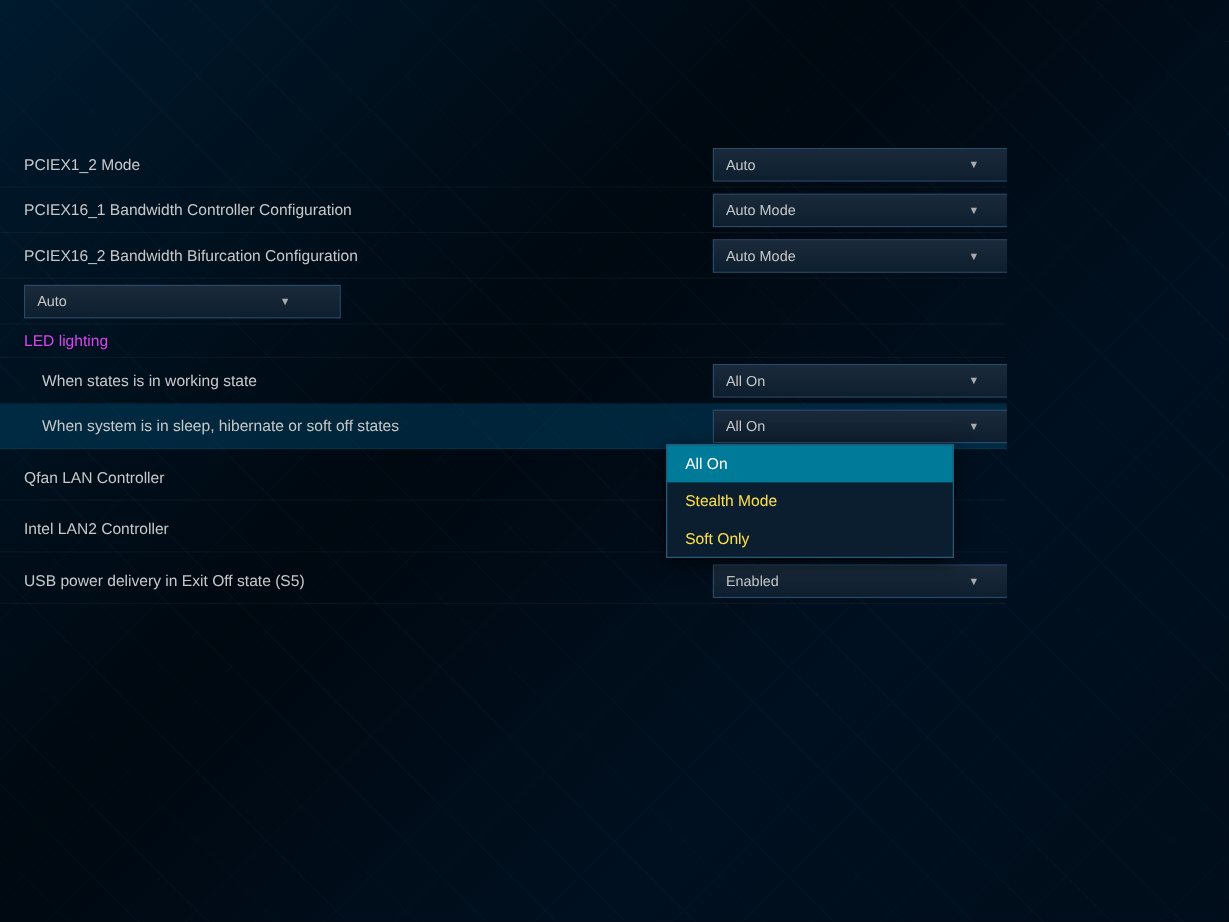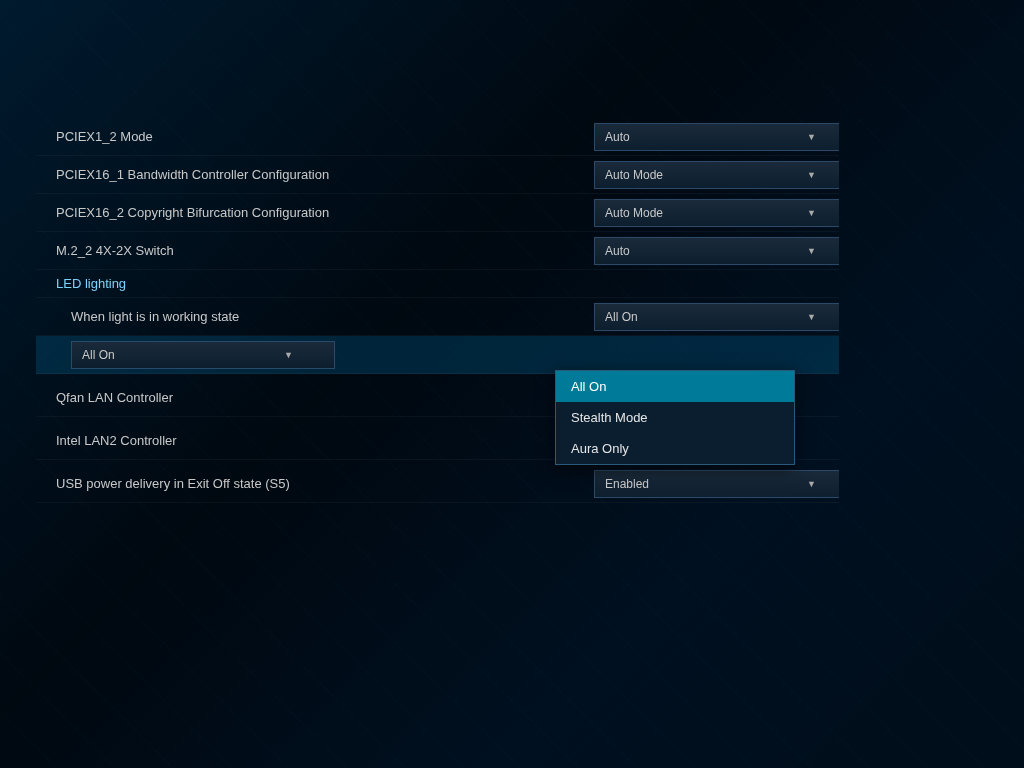--- a/index.html
+++ b/index.html
@@ -150,21 +150,20 @@
       color: #00ddff;
       border-bottom: 2px solid #00ddff;
       font-weight: 500;
     }
 
     
     .content-area {
       display: flex;
       flex: 1;
       overflow: hidden;
-      margin-left: 36px;
     }
 
     
     .settings-panel {
       flex: 1;
       overflow-y: auto;
       padding: 5px 0;
       background: rgba(0, 10, 20, 0.85);
     }
     .settings-panel::-webkit-scrollbar { width: 6px; }
@@ -191,21 +190,21 @@
     }
     .setting-row.sub-item {
       padding-left: 35px;
     }
     .setting-label {
       flex: 1;
       color: #c8c8c8;
       font-size: 13px;
     }
     .setting-row.section-header .setting-label {
-      color: #7dd3fc;
+      color: #d946ef;
     }
     .setting-value {
       display: flex;
       align-items: center;
       gap: 5px;
     }
 
     .dropdown {
       background: linear-gradient(180deg, #1a2a3a 0%, #0d1e2e 100%);
       border: 1px solid #2a4a6a;
@@ -241,21 +240,21 @@
       width: 240px;
       background: #0a1e30;
       border: 1px solid #2a5a7a;
       z-index: 100;
       box-shadow: 0 4px 15px rgba(0,0,0,0.6);
     }
     .popup-option {
       padding: 8px 15px;
       cursor: pointer;
       font-size: 13px;
-      color: #e5e5e5;
+      color: #fde047;
     }
     .popup-option.selected {
       background: #007a99;
       color: #fff;
     }
 
     
     .sidebar {
       width: 185px;
       background: linear-gradient(180deg, #0a1628 0%, #060e1c 100%);
@@ -470,70 +469,70 @@
         <div class="setting-value">
           <div class="dropdown-wrapper">
             <select class="dropdown">
               <option>Auto Mode</option>
             </select>
           </div>
         </div>
       </div>
 
       <div class="setting-row">
-        <span class="setting-label">PCIEX16_2 Copyright Bifurcation Configuration</span>
+        <span class="setting-label">PCIEX16_2 Bandwidth Bifurcation Configuration</span>
         <div class="setting-value">
           <div class="dropdown-wrapper">
             <select class="dropdown">
               <option>Auto Mode</option>
             </select>
           </div>
         </div>
       </div>
 
       <div class="setting-row">
-        <span class="setting-label">M.2_2 4X-2X Switch</span>
         <div class="setting-value">
           <div class="dropdown-wrapper">
             <select class="dropdown">
               <option>Auto</option>
             </select>
           </div>
         </div>
       </div>
 
       <div class="setting-row section-header">
         <span class="setting-label">LED lighting</span>
       </div>
 
       <div class="setting-row sub-item">
-        <span class="setting-label">When light is in working state</span>
+        <span class="setting-label">When states is in working state</span>
         <div class="setting-value">
           <div class="dropdown-wrapper">
             <select class="dropdown">
               <option>All On</option>
             </select>
           </div>
         </div>
       </div>
 
       <div class="setting-row sub-item highlighted">
+        <span class="setting-label">When system is in sleep, hibernate or soft off states</span>
         <div class="setting-value">
           <div class="dropdown-wrapper">
             <select class="dropdown">
               <option>All On</option>
             </select>
           </div>
         </div>
       </div>
 
       <div class="dropdown-popup">
         <div class="popup-option selected">All On</div>
         <div class="popup-option">Stealth Mode</div>
-        <div class="popup-option">Aura Only</div>
+        <div class="popup-option">Soft Only</div>
       </div>
 
       <div class="separator-row"></div>
 
       <div class="setting-row">
         <span class="setting-label">Qfan LAN Controller</span>
         <div class="setting-value"></div>
       </div>
 
       <div class="separator-row"></div>

